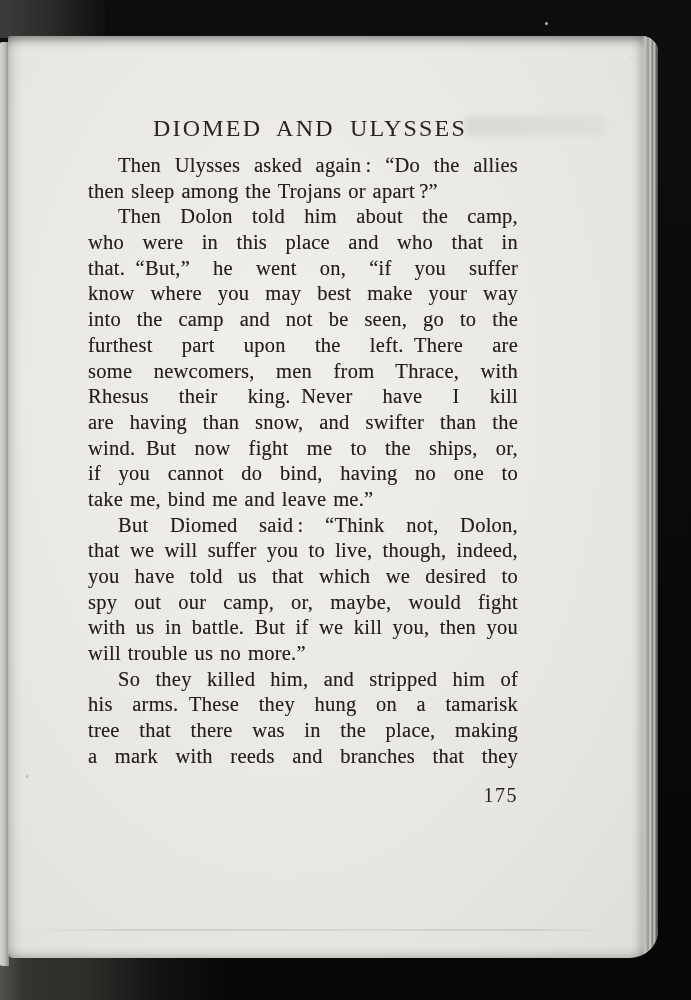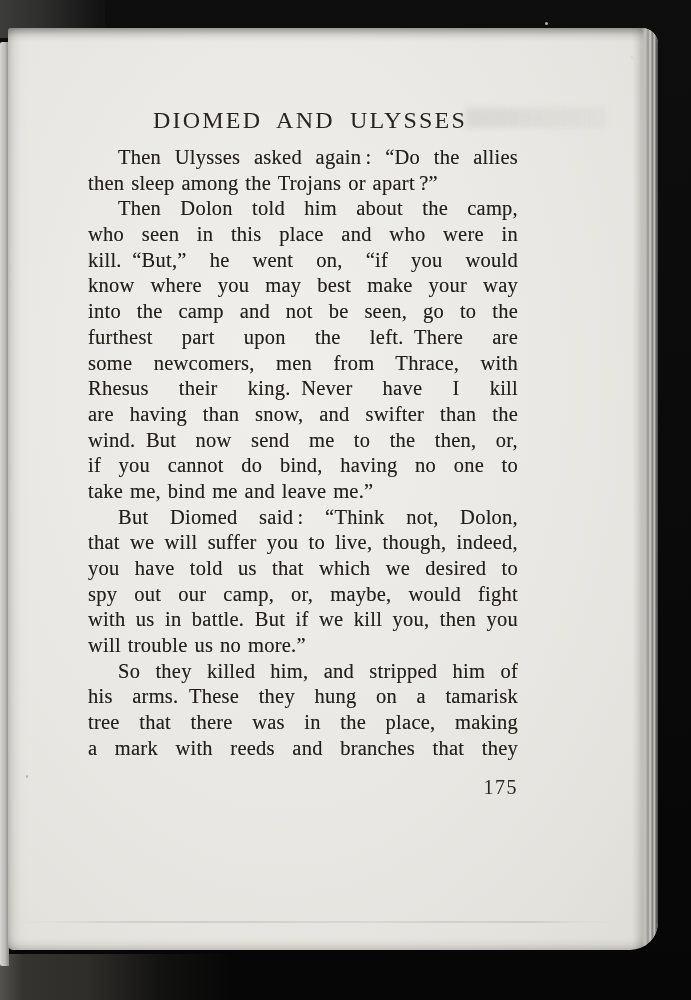--- a/index.html
+++ b/index.html
@@ -18,21 +18,21 @@
     background:linear-gradient(90deg,#55534f 0%,#34332f 10%,#2e2d2a 38%,#121211 70%,#070707 100%);
   }
   
   .under-page{
     position:absolute;left:0;top:42px;width:9px;height:924px;
     background:linear-gradient(90deg,#d6d5d1 0%,#bdbcb8 55%,#8a8984 100%);
     border-radius:2px 0 0 2px;
   }
   
   .page{
-    position:absolute;left:8px;top:28px;width:650px;height:922px;
+    position:absolute;left:8px;top:36px;width:650px;height:922px;
     background:radial-gradient(ellipse at 42% 38%, #f0efeb 0%, #eae9e5 45%, #e4e3de 78%, #dddcd7 100%);
     border-radius:3px 16px 28px 5px;
     box-shadow:
       inset 0 11px 12px -9px rgba(0,0,0,0.55),
       inset 0 -9px 12px -9px rgba(0,0,0,0.30),
       inset 13px 0 16px -13px rgba(0,0,0,0.28);
     overflow:hidden;
   }
   
   .fore-edge{
@@ -97,29 +97,29 @@
 <div class="page">
   <div class="ghost-smudge"></div>
 
   <div class="content">
     <div class="running-header">DIOMED AND ULYSSES</div>
 
     <div class="body-text">
         <div class="line indent">Then Ulysses asked again : “Do the allies</div>
         <div class="line end">then sleep among the Trojans or apart ?”</div>
         <div class="line indent">Then Dolon told him about the camp,</div>
-        <div class="line">who seen in this place and who were in</div>
-        <div class="line">kill. “But,” he went on, “if you would</div>
+        <div class="line">who were in this place and who that in</div>
+        <div class="line">that. “But,” he went on, “if you suffer</div>
         <div class="line">know where you may best make your way</div>
         <div class="line">into the camp and not be seen, go to the</div>
         <div class="line">furthest part upon the left. There are</div>
         <div class="line">some newcomers, men from Thrace, with</div>
         <div class="line">Rhesus their king. Never have I kill</div>
         <div class="line">are having than snow, and swifter than the</div>
-        <div class="line">wind. But now send me to the then, or,</div>
+        <div class="line">wind. But now fight me to the ships, or,</div>
         <div class="line">if you cannot do bind, having no one to</div>
         <div class="line end">take me, bind me and leave me.”</div>
         <div class="line indent">But Diomed said : “Think not, Dolon,</div>
         <div class="line">that we will suffer you to live, though, indeed,</div>
         <div class="line">you have told us that which we desired to</div>
         <div class="line">spy out our camp, or, maybe, would fight</div>
         <div class="line">with us in battle. But if we kill you, then you</div>
         <div class="line end">will trouble us no more.”</div>
         <div class="line indent">So they killed him, and stripped him of</div>
         <div class="line">his arms. These they hung on a tamarisk</div>

